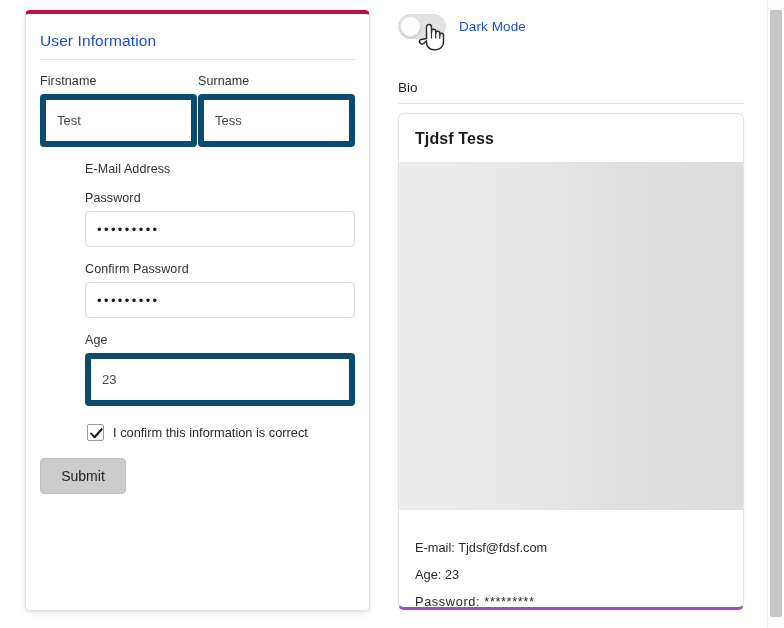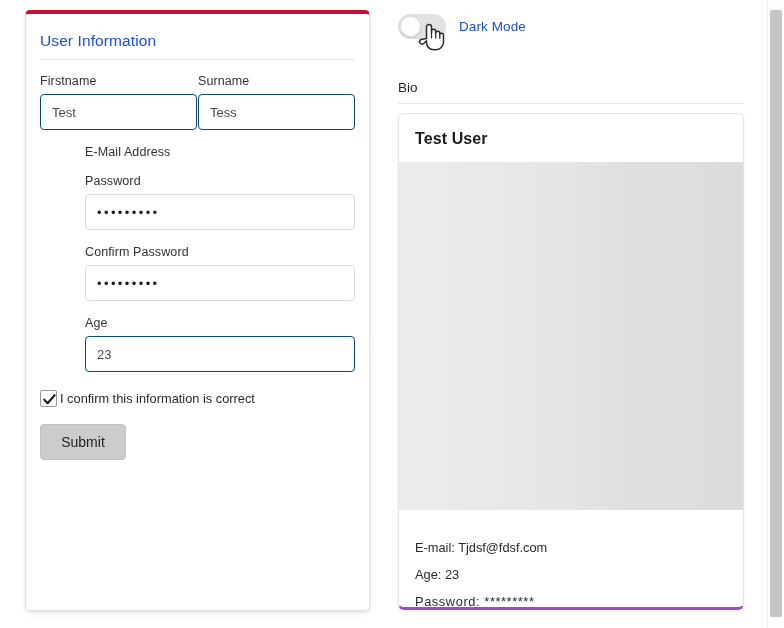--- a/index.html
+++ b/index.html
@@ -51,23 +51,23 @@
     font-size: 12.5px;
     color: #333333;
     margin-bottom: 6px;
     display: block;
     letter-spacing: 0.1px;
   }
 
   .txt-input {
     display: block;
     width: 100%;
-    height: 36px;
-    background: #ffffff;
-    border: 1px solid #0c4a6e;
+    height: 53px;
+    background: #ffffff;
+    border: 6px solid #0c4a6e;
     border-radius: 4px;
     font-family: "Liberation Sans", sans-serif;
     font-size: 13px;
     color: #4a4a4a;
     padding: 0 11px;
     outline: none;
   }
   .txt-input::placeholder { color: #a0a0a0; }
 
   .row-two {
@@ -90,23 +90,24 @@
     font-size: 13px;
     letter-spacing: 2.4px;
     color: #1c1c1c;
     font-family: "Liberation Sans", sans-serif;
   }
   .pw-dots span { line-height: 1; }
 
   .confirm-row {
     display: flex;
     align-items: center;
-    gap: 3px;
+    gap: 9px;
     margin-top: 18px;
     margin-bottom: 17px;
+    justify-content: center;
   }
   .chk {
     width: 17px; height: 17px;
     border: 1px solid #9a9a9a;
     border-radius: 2px;
     background: #ffffff;
     position: relative;
     flex: none;
   }
   .chk svg { position: absolute; left: 1px; top: 1px; }
@@ -314,21 +315,21 @@
       </div>
       <span class="switch-label">Dark Mode</span>
     </div>
 
     <div class="bio-heading">
       <span class="bio-text">Bio</span>
       <div class="bio-rule"></div>
     </div>
 
     <div class="bio-card">
-      <div class="bio-card-title">Test User</div>
+      <div class="bio-card-title">Tjdsf Tess</div>
       <div class="bio-img"></div>
       <div class="bio-body">
         <div class="bio-line">E-mail: Tjdsf@fdsf.com</div>
         <div class="bio-line">Age: 23</div>
         <div class="bio-line pw">Password: *********</div>
       </div>
     </div>
 
   </div>
 

